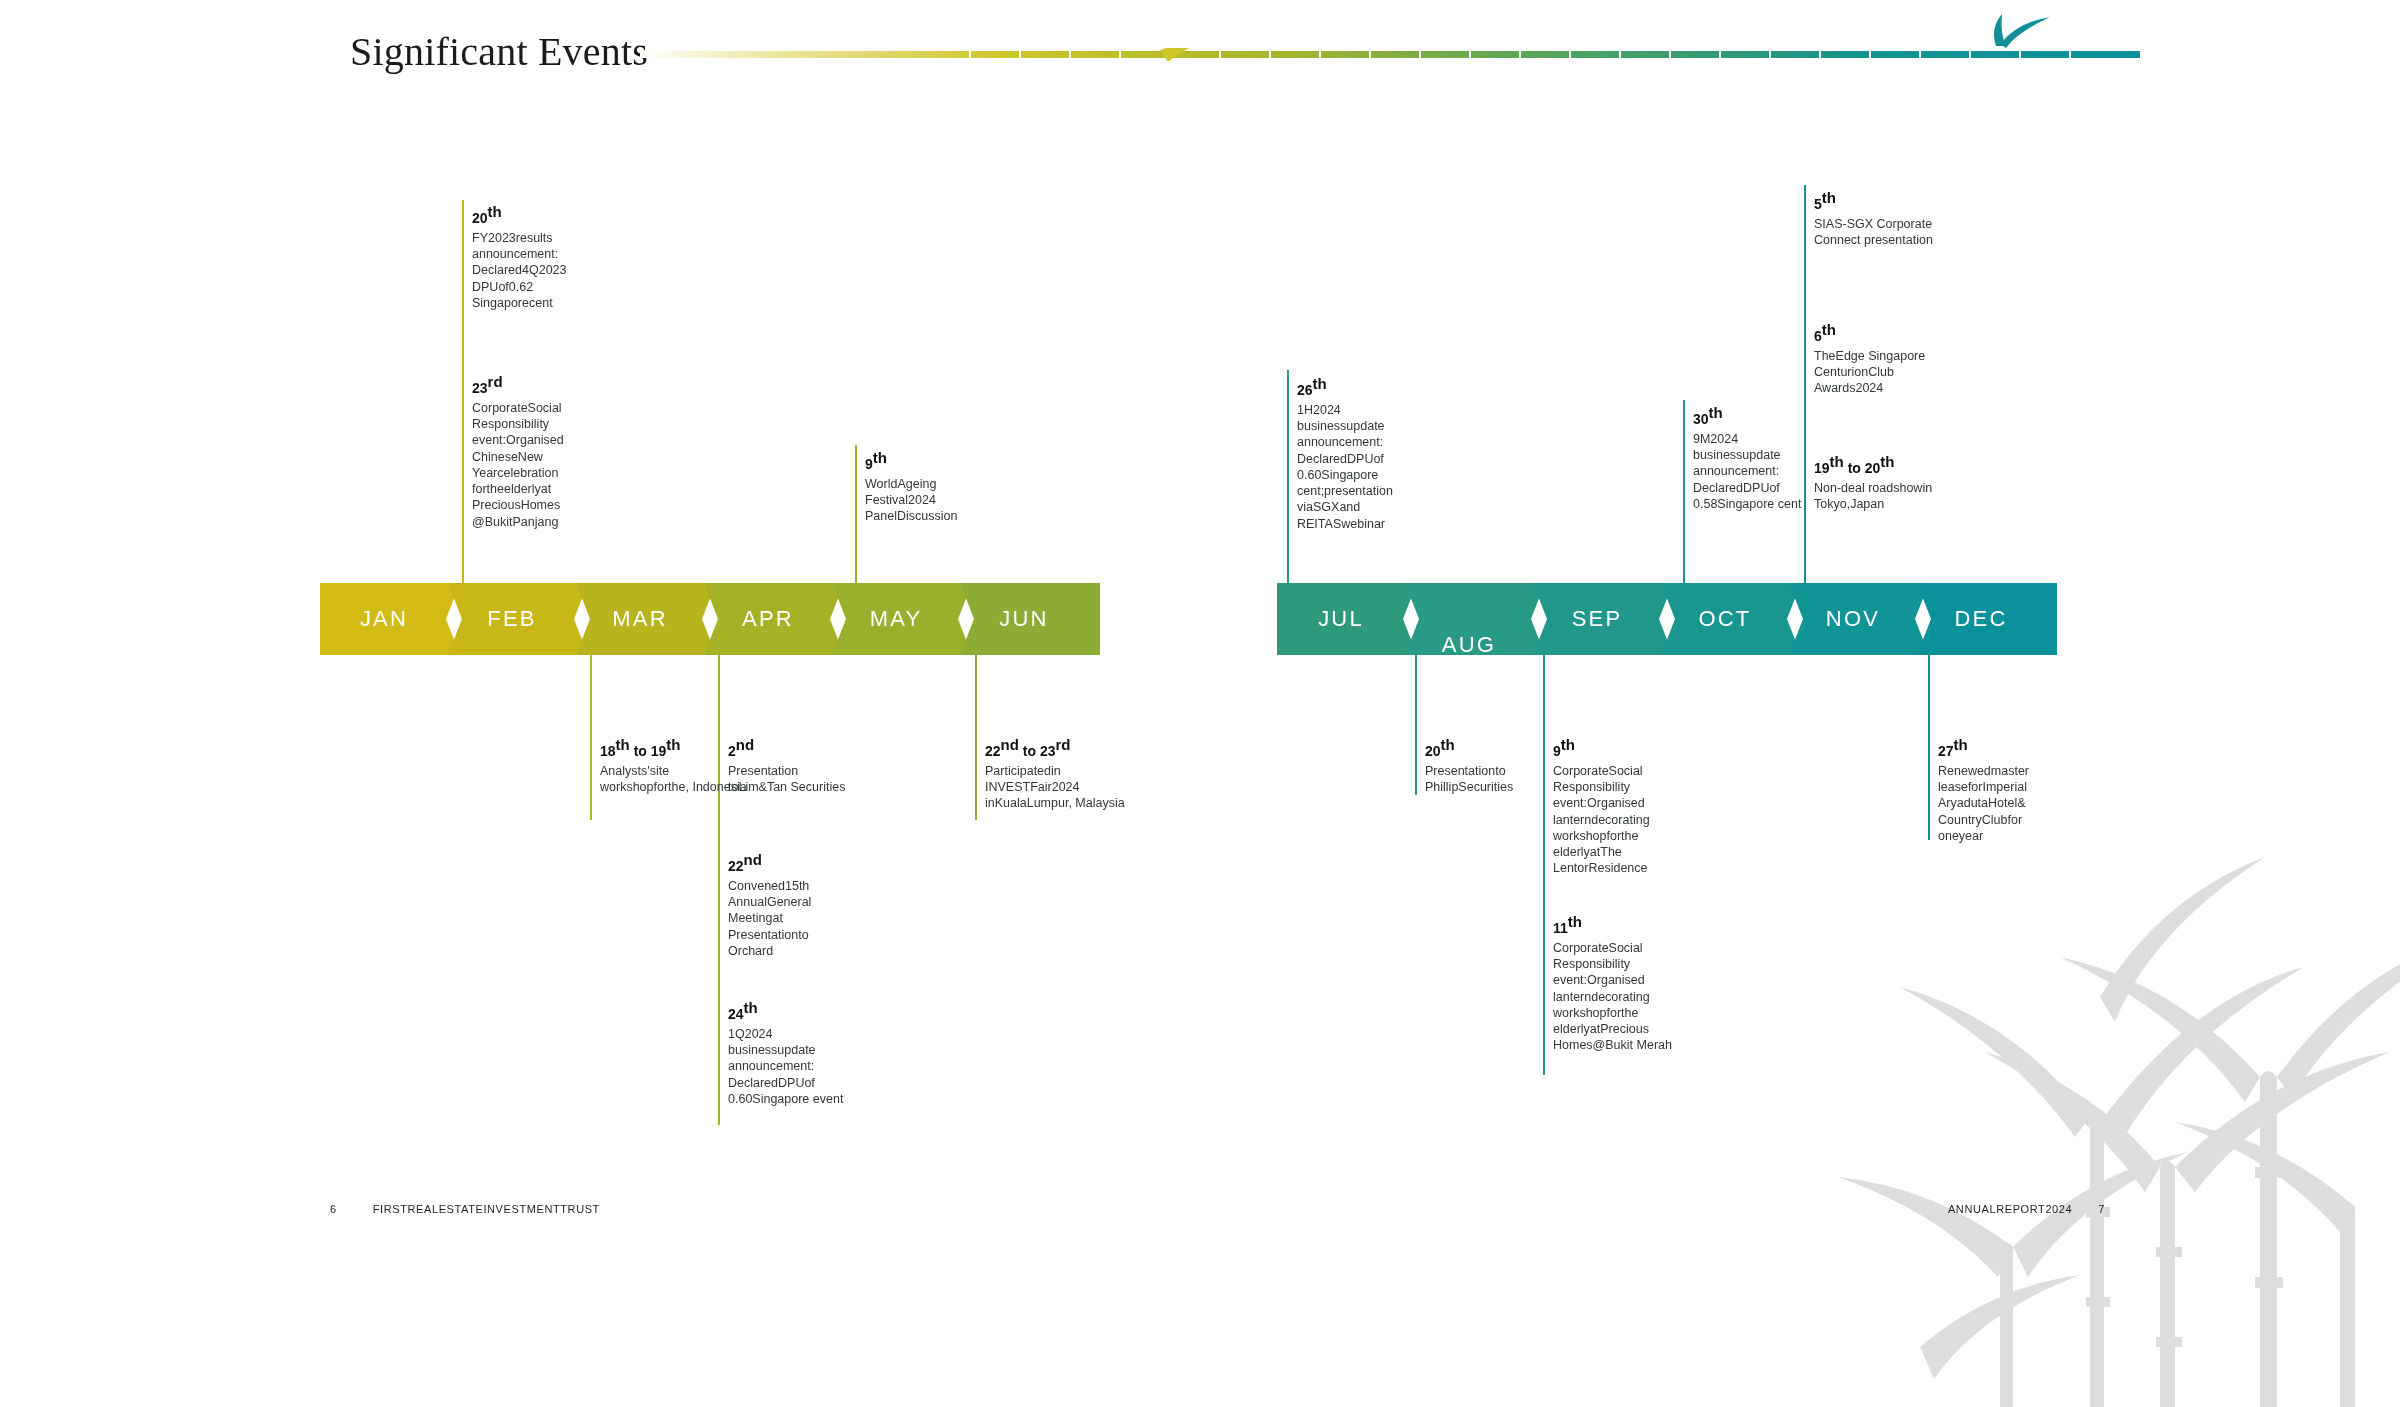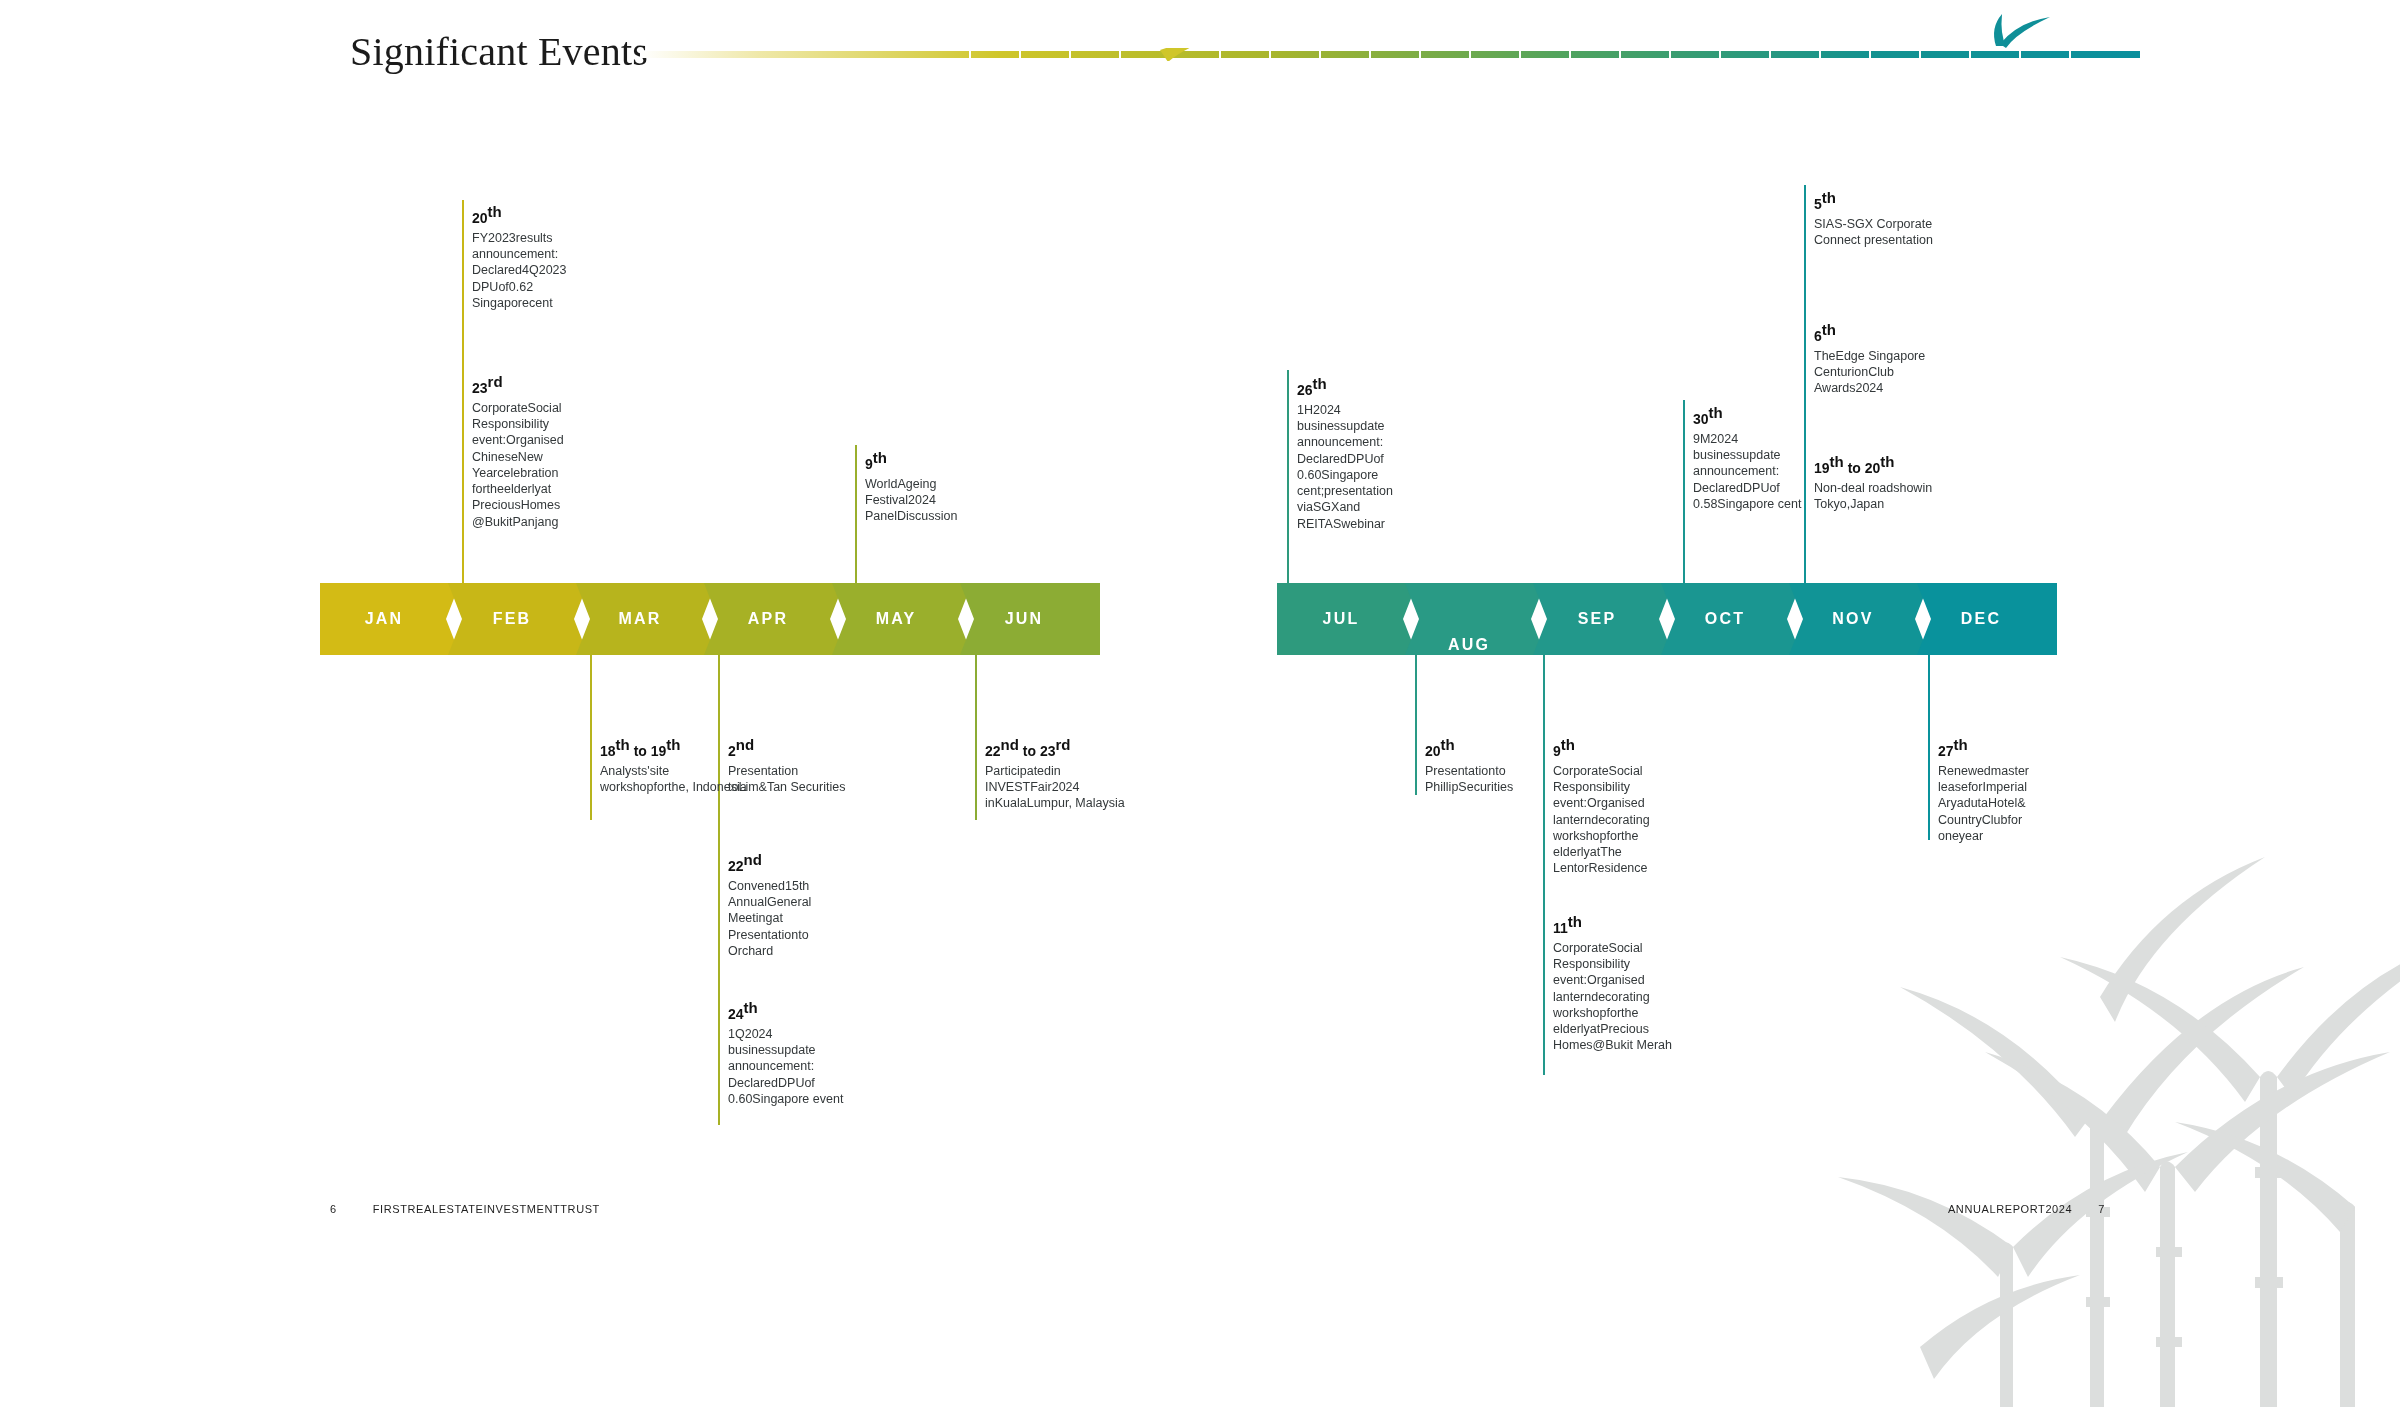--- a/index.html
+++ b/index.html
@@ -46,22 +46,22 @@
 
   
   .bar-group { position: absolute; }
   .month {
     position: absolute;
     height: 72px;
     display: flex;
     align-items: center;
     justify-content: center;
     color: #ffffff;
-    font-size: 16px;
-    font-weight: 700;
+    font-size: 22px;
+    font-weight: 400;
     letter-spacing: 2.2px;
   }
   .month .mlabel { transform: translateX(-6px); }
 
   
   .conn {
     position: absolute;
     width: 2px;
   }
 

